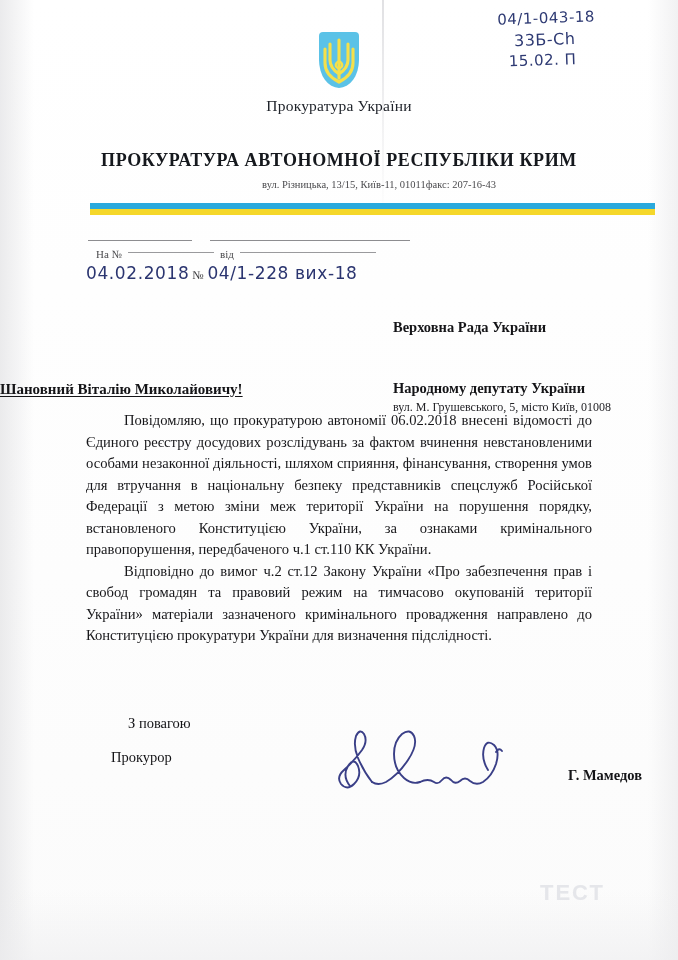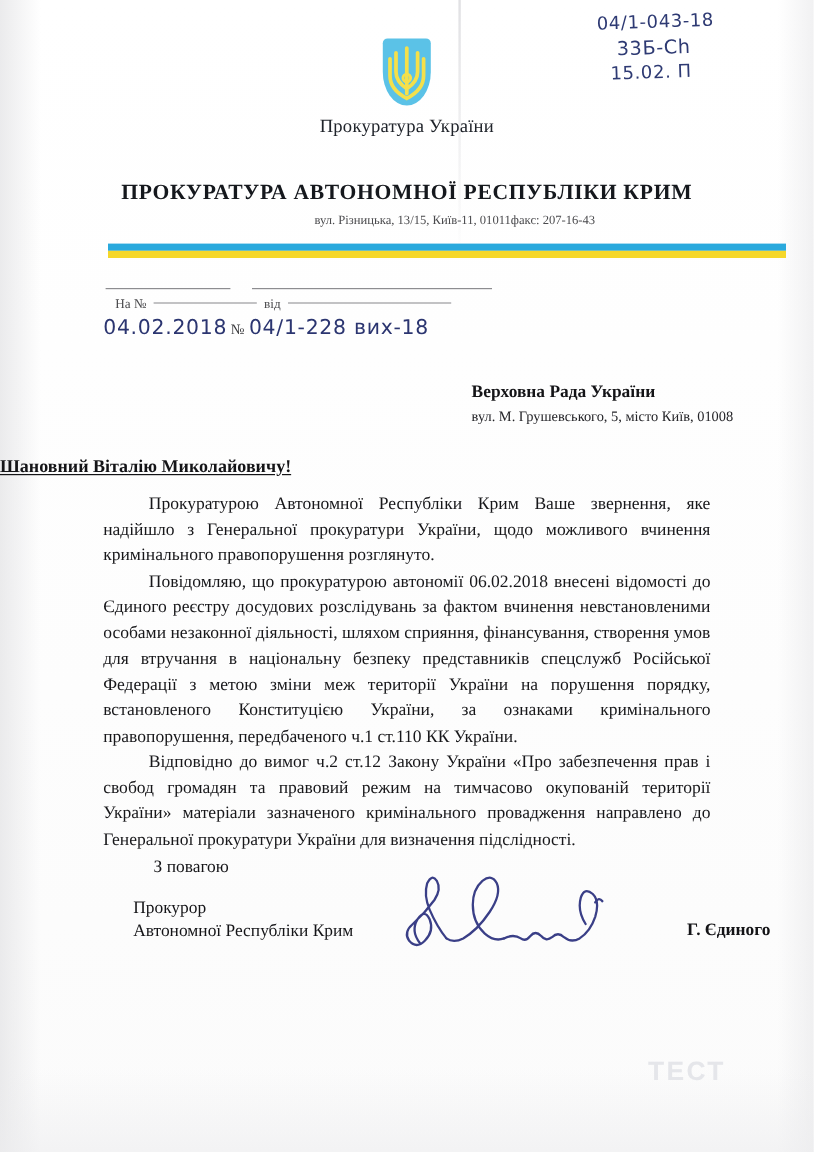--- a/index.html
+++ b/index.html
@@ -291,47 +291,46 @@
 
   <div class="onref-line">
     <span>На №</span>
     <span class="rule-a"></span>
     <span>від</span>
     <span class="rule-b"></span>
   </div>
 
   <div class="addressee">
     <div class="ln">Верховна Рада України</div>
+    <div class="ln">Народному депутату України</div>
     <div class="addr">вул. М. Грушевського, 5, місто Київ, 01008</div>
   </div>
 
   <div class="salutation">Шановний Віталію Миколайовичу!</div>
 
   <div class="body">
-    <p>Прокуратурою Автономної Республіки Крим Ваше звернення, яке надійшло з Генеральної прокуратури України, щодо можливого вчинення кримінального правопорушення розглянуто.</p>
     <p>Повідомляю, що прокуратурою автономії 06.02.2018 внесені відомості до Єдиного реєстру досудових розслідувань за фактом вчинення невстановленими особами незаконної діяльності, шляхом сприяння, фінансування, створення умов для втручання в національну безпеку представників спецслужб Російської Федерації з метою зміни меж території України на порушення порядку, встановленого Конституцією України, за ознаками кримінального правопорушення, передбаченого ч.1 ст.110 КК України.</p>
-    <p>Відповідно до вимог ч.2 ст.12 Закону України «Про забезпечення прав і свобод громадян та правовий режим на тимчасово окупованій території України» матеріали зазначеного кримінального провадження  направлено до Генеральної прокуратури України для визначення підслідності.</p>
+    <p>Відповідно до вимог ч.2 ст.12 Закону України «Про забезпечення прав і свобод громадян та правовий режим на тимчасово окупованій території України» матеріали зазначеного кримінального провадження  направлено до Конституцією прокуратури України для визначення підслідності.</p>
   </div>
 
   <div class="closing">З повагою</div>
 
   <div class="sign-title">
     <div>Прокурор</div>
-    <div>Автономної Республіки Крим</div>
   </div>
 
   <svg class="signature" viewBox="0 0 230 80">
     <g fill="none" stroke="#3a3f87" stroke-width="1.9" stroke-linecap="round" stroke-linejoin="round">
       <path d="M30 72 Q22 62 28 52 Q34 43 38 52 Q42 62 34 70 Q27 77 21 70 Q16 63 24 56
                Q34 47 42 36 Q48 27 44 20 Q40 14 36 22 Q33 32 38 44 Q44 58 52 68"></path>
       <path d="M52 68 Q58 72 66 68 Q78 61 88 46 Q98 31 94 22 Q90 14 82 20
                Q74 27 74 40 Q74 55 84 64 Q92 71 100 68"></path>
       <path d="M100 68 Q108 64 114 68 Q118 71 122 66 Q126 61 131 66 Q135 71 140 67
                Q145 62 150 67 Q156 72 163 68 Q172 62 176 50 Q180 37 174 31
                Q167 25 164 34 Q161 45 168 56"></path>
       <path d="M176 38 q3 -5 6 -1"></path>
     </g>
   </svg>
 
-  <div class="sign-name">Г. Єдиного</div>
+  <div class="sign-name">Г. Мамедов</div>
 
   <div class="watermark">ТЕСТ</div>
 </div>
 
 </body></html>

